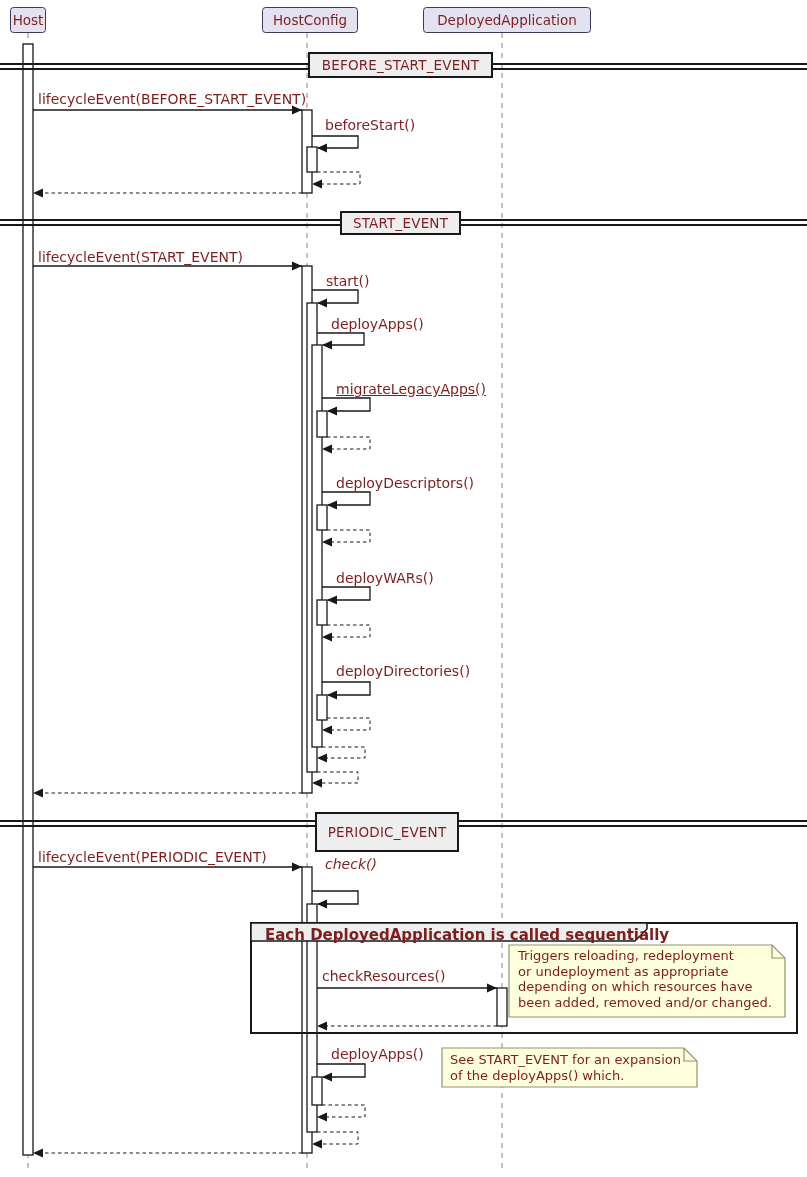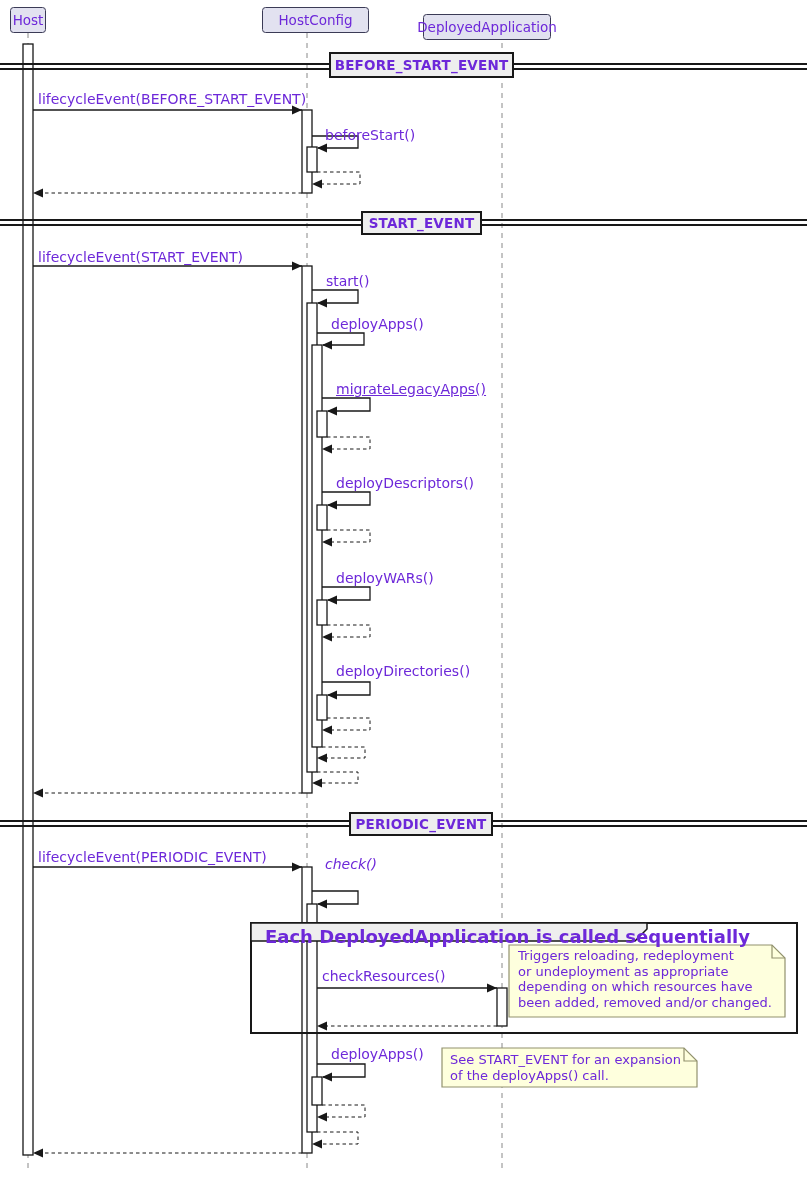--- a/index.html
+++ b/index.html
@@ -1,36 +1,36 @@
 <!DOCTYPE html>
 <html style="--participant-fill: #E2E2F0; --participant-border: #3B3B56; --divider-fill: #EEEEEE; --note-fill: #FEFFDD; --note-border: #92926E; --line-color: #181818; --lifeline-color: #888888;"><head>
 <meta charset="utf-8">
 <style>
   html,body{margin:0;padding:0;background:#fff;}
   .canvas{position:relative;width:807px;height:1177px;background:#fff;overflow:hidden;
-          font-family:"DejaVu Sans",sans-serif;color:#6d28d9;}
+          font-family:"DejaVu Sans",sans-serif;color:#7f1d1d;}
   svg{position:absolute;left:0;top:0;}
   .lifeline{stroke:var(--lifeline-color,#888);stroke-width:1;stroke-dasharray:5,5;fill:none;}
   .bar{fill:#ffffff;stroke:var(--line-color,#181818);stroke-width:1.3;}
   .call{stroke:var(--line-color,#181818);stroke-width:1.3;fill:none;}
   .ret{stroke:var(--line-color,#181818);stroke-width:1;stroke-dasharray:3.5,3;fill:none;}
   .head{fill:var(--line-color,#181818);stroke:none;}
   .divline{stroke:var(--line-color,#181818);stroke-width:2;}
   .groupframe{fill:none;stroke:var(--line-color,#181818);stroke-width:2;}
   .groupheader{fill:var(--divider-fill,#eee);stroke:var(--line-color,#181818);stroke-width:1.5;}
   .note{fill:var(--note-fill,#FEFFDD);stroke:var(--note-border,#92926e);stroke-width:1.2;}
   .notefold{fill:none;stroke:var(--note-border,#92926e);stroke-width:1.2;}
   .participant{position:absolute;display:flex;align-items:center;justify-content:center;
     background:var(--participant-fill,#E2E2F0);border:1.5px solid var(--participant-border,#3b3b56);
     border-radius:3.5px;font-size:13.5px;box-sizing:border-box;}
   .divlabel{position:absolute;display:flex;align-items:center;justify-content:center;
     background:var(--divider-fill,#eee);border:2px solid var(--line-color,#181818);
-    font-size:13.5px;font-weight:bold;box-sizing:border-box;letter-spacing:.2px;margin-left:21px;}
+    font-size:13.5px;font-weight:normal;box-sizing:border-box;letter-spacing:.2px;}
   .msg{position:absolute;font-size:14px;line-height:15px;white-space:nowrap;}
-  .grouptitle{position:absolute;font-size:18px;font-weight:bold;white-space:nowrap;}
+  .grouptitle{position:absolute;font-size:15px;font-weight:bold;white-space:nowrap;}
   .notetext{position:absolute;font-size:13px;line-height:15.5px;white-space:nowrap;}
 </style>
 </head>
 <body>
 
 <div class="canvas">
 
   <svg width="807" height="1177" viewBox="0 0 807 1177">
 
     <line class="lifeline" x1="28" y1="33" x2="28" y2="1172"></line>
@@ -117,47 +117,47 @@
     <polygon class="head" points="317,1026 327,1021.5 327,1030.5"></polygon>
     <path class="ret" d="M322 1105 H365 V1117 H327"></path>
     <polygon class="head" points="317,1117 327,1112.5 327,1121.5"></polygon>
     <path class="ret" d="M317 1132 H358 V1144 H322"></path>
     <polygon class="head" points="312,1144 322,1139.5 322,1148.5"></polygon>
     <line class="ret" x1="302" y1="1153" x2="43" y2="1153"></line>
     <polygon class="head" points="33,1153 43,1148.5 43,1157.5"></polygon>
   </svg>
 
   <div class="participant" style="left:10px;top:7px;width:36px;height:26px;">Host</div>
-  <div class="participant" style="left:262px;top:7px;width:107px;height:26px;">HostConfig</div>
-  <div class="participant" style="left:423px;top:14px;width:128px;height:26px;">DeployedApplication</div>
+  <div class="participant" style="left:262px;top:7px;width:96px;height:26px;">HostConfig</div>
+  <div class="participant" style="left:423px;top:7px;width:168px;height:26px;">DeployedApplication</div>
 
   <div class="divlabel" style="left:308px;top:52px;width:185px;height:26px;">BEFORE_START_EVENT</div>
   <div class="divlabel" style="left:340px;top:211px;width:121px;height:24px;">START_EVENT</div>
-  <div class="divlabel" style="left:328px;top:812px;width:144px;height:24px;">PERIODIC_EVENT</div>
+  <div class="divlabel" style="left:315px;top:812px;width:144px;height:40px;">PERIODIC_EVENT</div>
 
   <div class="grouptitle" style="left:265px;top:926px;">Each DeployedApplication is called sequentially</div>
 
   <div class="msg" style="left:38px;top:92px;">lifecycleEvent(BEFORE_START_EVENT)</div>
-  <div class="msg" style="left:325px;top:128px;">beforeStart()</div>
+  <div class="msg" style="left:325px;top:118px;">beforeStart()</div>
   <div class="msg" style="left:38px;top:250px;">lifecycleEvent(START_EVENT)</div>
   <div class="msg" style="left:326px;top:274px;">start()</div>
   <div class="msg" style="left:331px;top:317px;">deployApps()</div>
   <div class="msg" style="left:336px;top:382px;text-decoration:underline;">migrateLegacyApps()</div>
   <div class="msg" style="left:336px;top:476px;">deployDescriptors()</div>
   <div class="msg" style="left:336px;top:571px;">deployWARs()</div>
   <div class="msg" style="left:336px;top:664px;">deployDirectories()</div>
   <div class="msg" style="left:38px;top:850px;text-align:center;">lifecycleEvent(PERIODIC_EVENT)</div>
   <div class="msg" style="left:325px;top:857px;font-style:italic;">check()</div>
   <div class="msg" style="left:322px;top:969px;">checkResources()</div>
   <div class="msg" style="left:331px;top:1047px;">deployApps()</div>
 
   <div class="notetext" style="left:518px;top:948px;">
     <div>Triggers reloading, redeployment</div>
     <div>or undeployment as appropriate</div>
     <div>depending on which resources have</div>
     <div>been added, removed and/or changed.</div>
   </div>
   <div class="notetext" style="left:450px;top:1052px;">
     <div>See START_EVENT for an expansion</div>
-    <div>of the deployApps() call.</div>
+    <div>of the deployApps() which.</div>
   </div>
 
 </div>
 
 </body></html>

